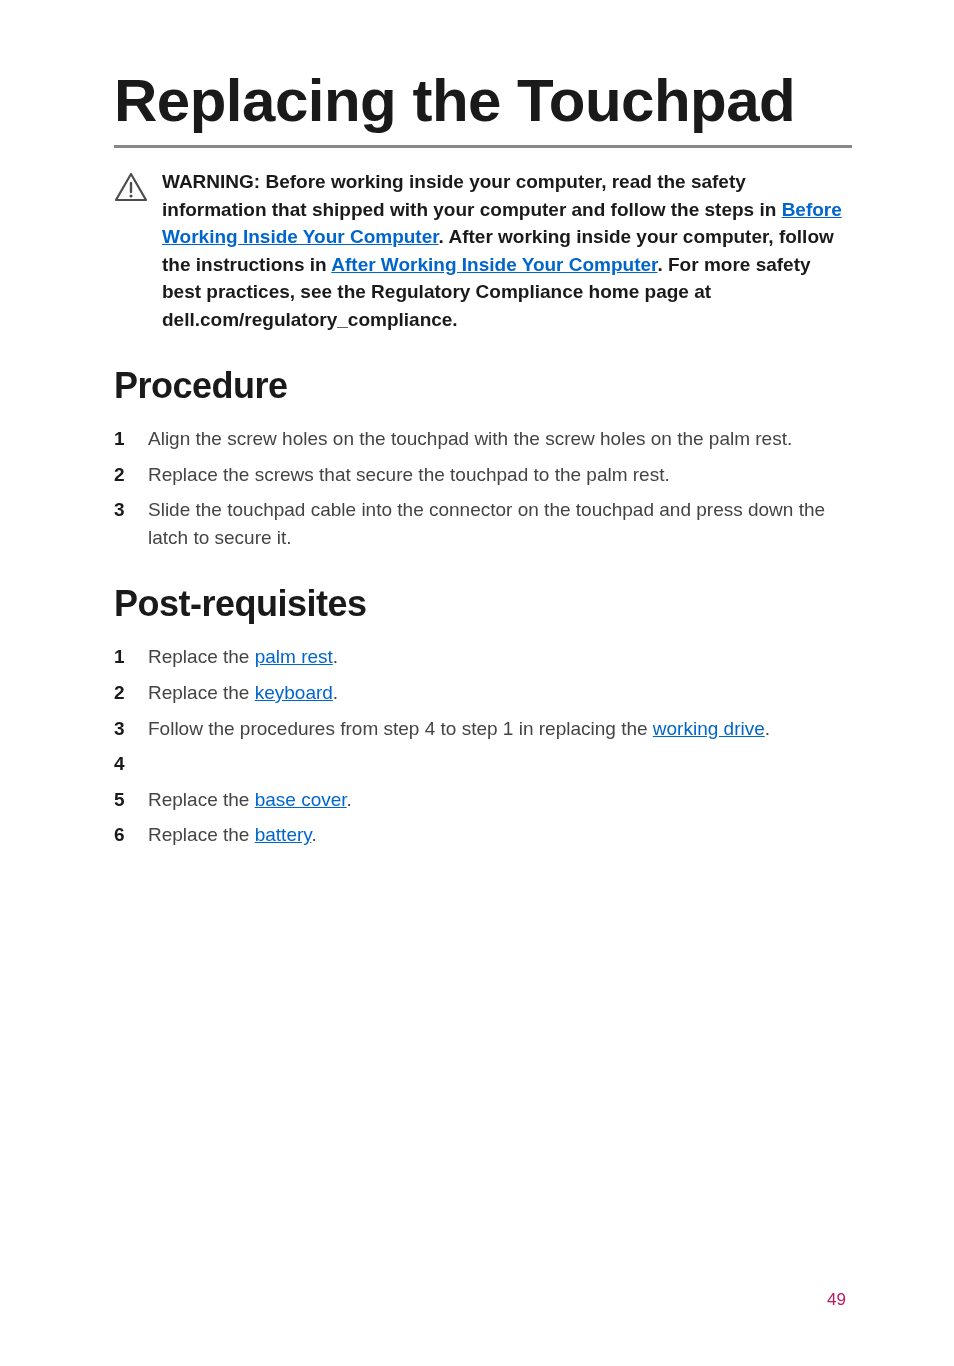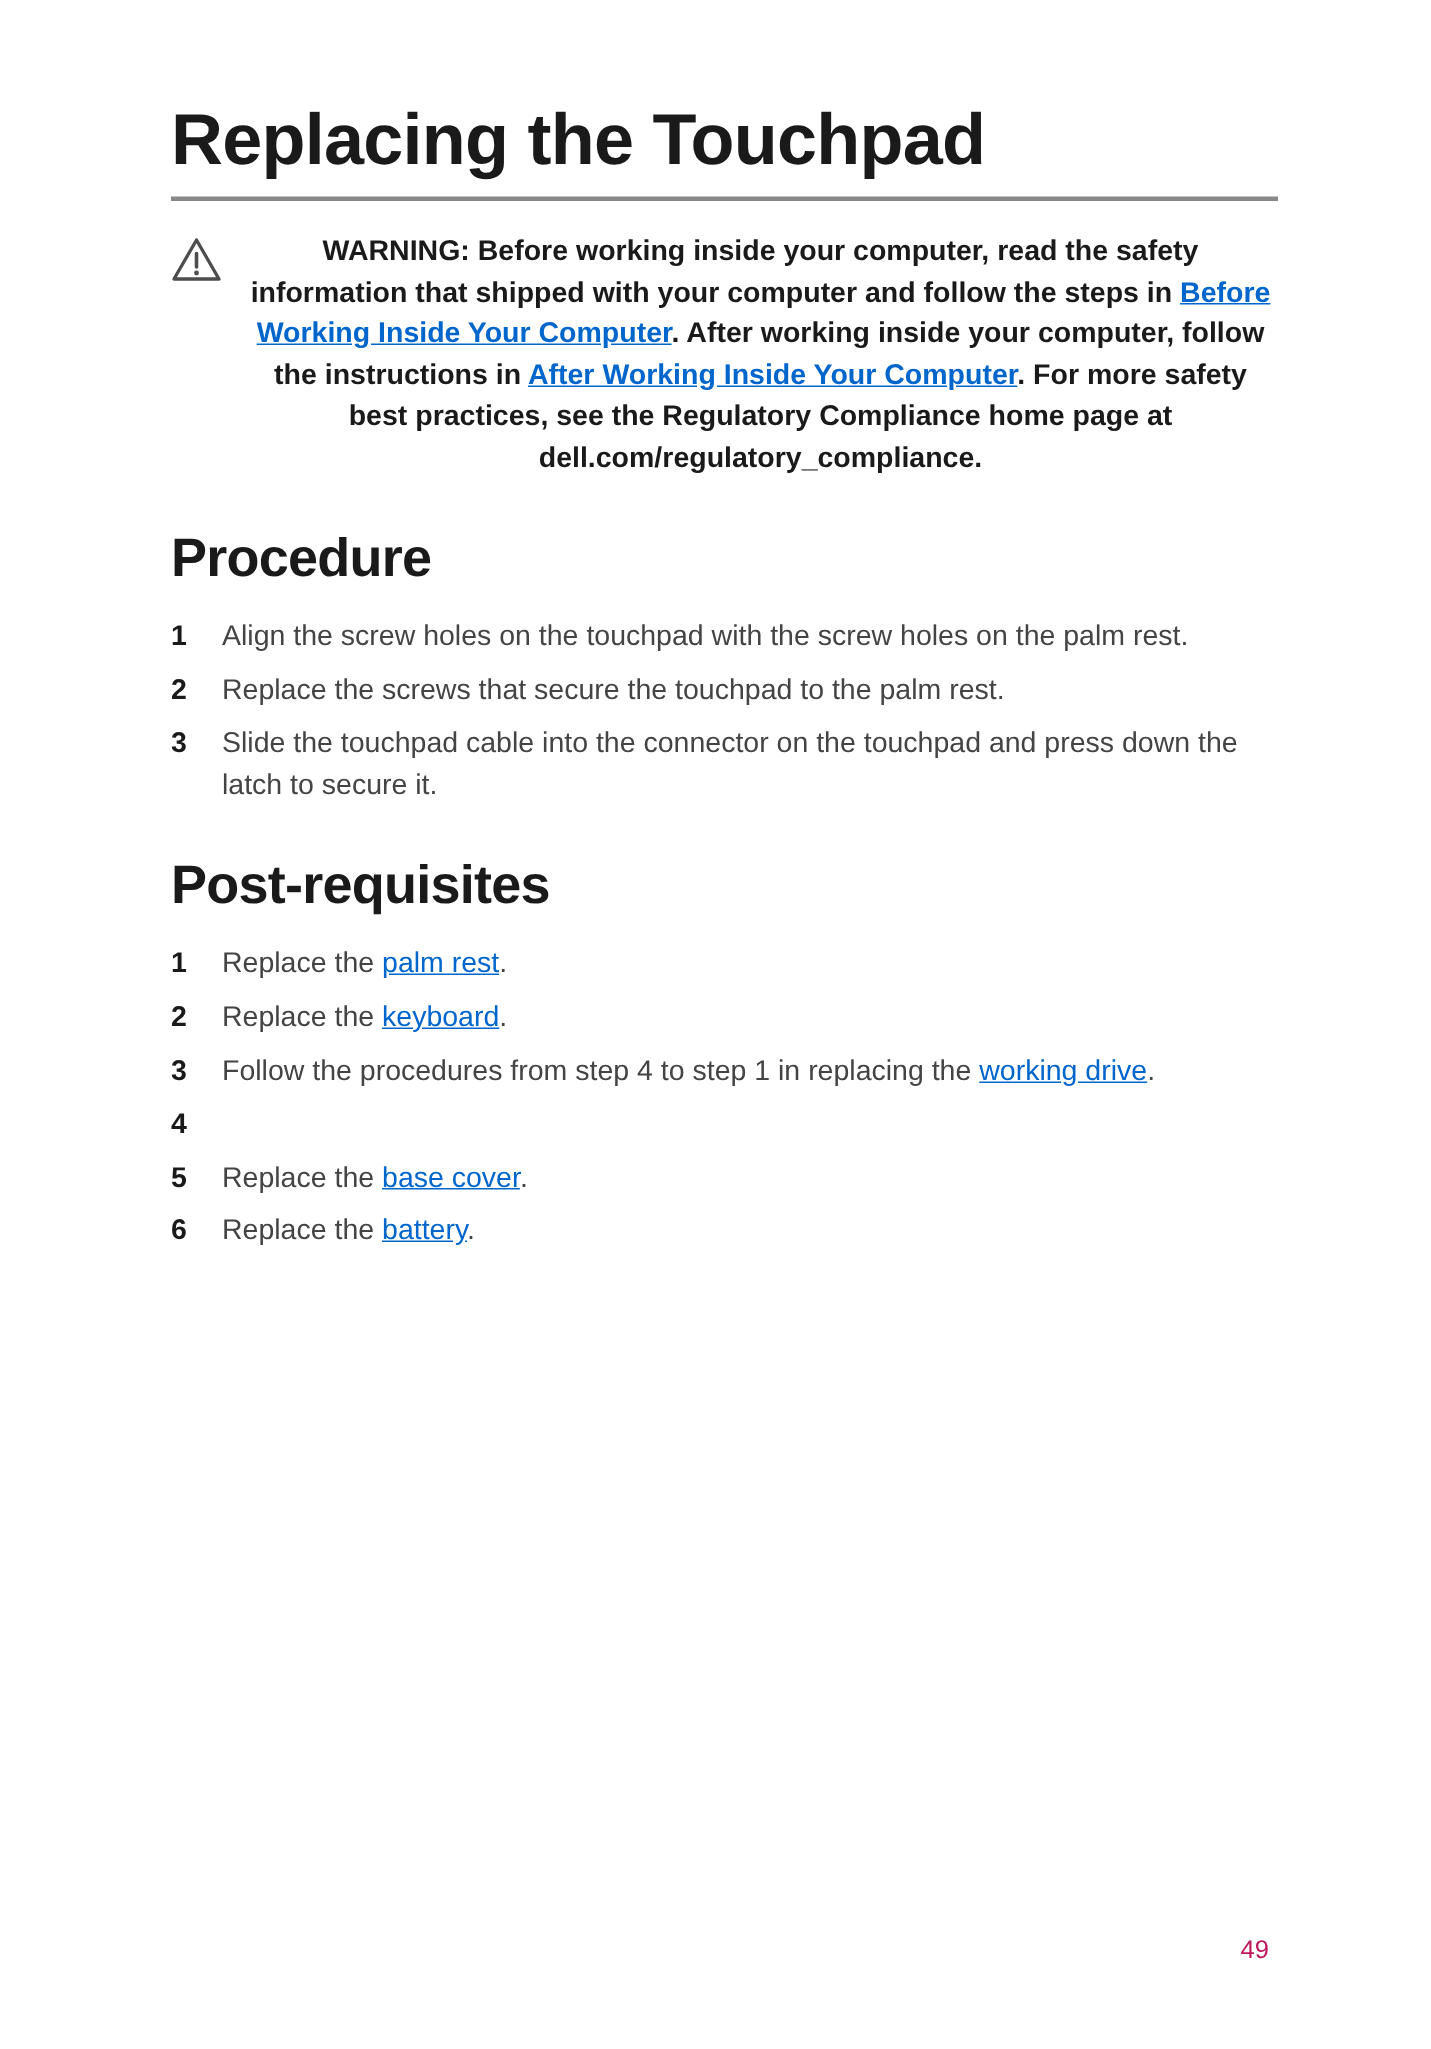--- a/index.html
+++ b/index.html
@@ -13,35 +13,34 @@
   color: #1a1a1a;
 }
 .page {
   box-sizing: border-box;
   width: 954px;
   height: 1366px;
   padding: 66px 102px 0 114px;
   position: relative;
 }
 .h1 {
-  font-size: 48px;
+  font-size: 60px;
   font-weight: 700;
   color: #1a1a1a;
   margin: 0 0 6px 0;
   padding-bottom: 10px;
   border-bottom: 3px solid #888;
   letter-spacing: -0.5px;
 }
 .warn-block {
   display: flex;
   gap: 14px;
   margin-top: 20px;
   margin-bottom: 24px;
   align-items: flex-start;
-  text-align: center;
 }
 .warn-icon {
   flex: 0 0 auto;
   margin-top: 4px;
 }
 .warn-text {
   font-size: 19px;
   font-weight: 700;
   line-height: 1.45;
   color: #1a1a1a;

